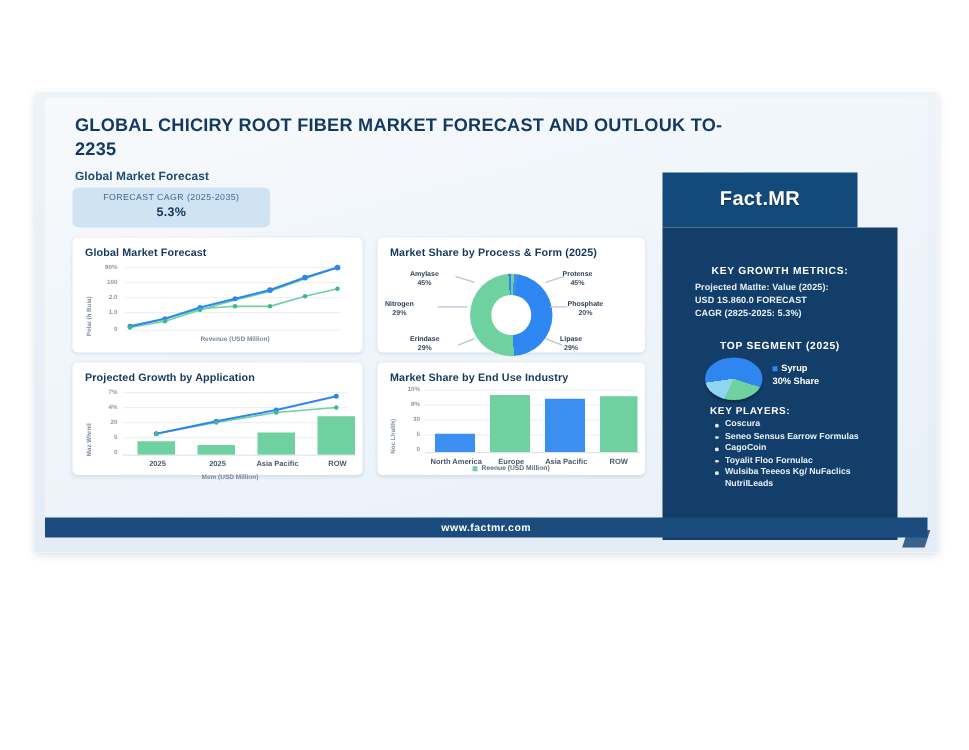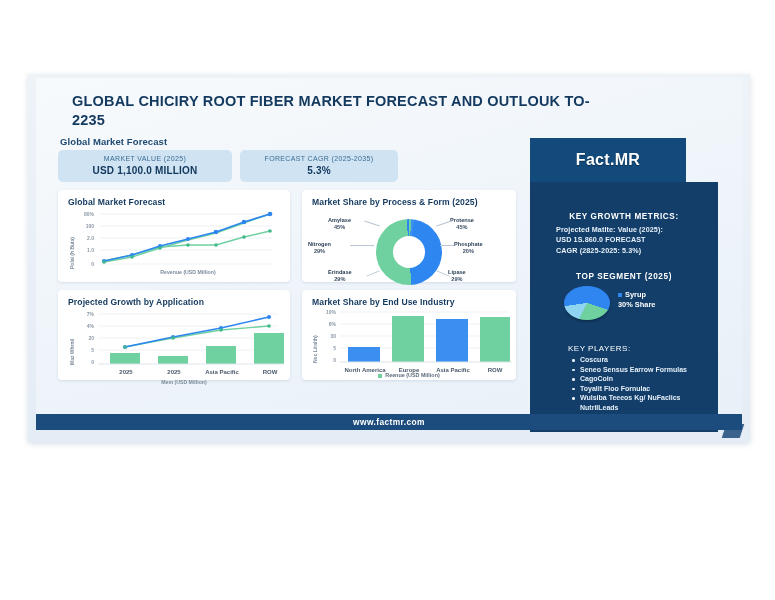--- a/index.html
+++ b/index.html
@@ -20,21 +20,21 @@
     background:linear-gradient(165deg,#f7fafc 0%,#eef4fa 55%,#e8f0f8 100%);
   }
   
   .fold{
     position:absolute;right:0px;bottom:-8px;width:18px;height:14px;
     background:#1d4a7a;transform:skewX(-18deg);opacity:.85;
   }
 
   
   .title{
-    position:absolute;left:36px;top:14px;width:520px;
+    position:absolute;left:24px;top:14px;width:520px;
     font-size:14.5px;font-weight:bold;line-height:1.28;
     color:#13395f;letter-spacing:.2px;
   }
   .sub-label{
     position:absolute;left:24px;top:58px;
     font-size:9.5px;font-weight:bold;color:#1f4a72;letter-spacing:.1px;
   }
 
   .kpis{position:absolute;left:22px;top:72px;display:flex;gap:8px;}
   .kpi{
@@ -74,22 +74,22 @@
   }
   .rp-body{
     font-size:7.2px;font-weight:bold;line-height:1.45;color:#e8f1fa;
     margin:4px 0 0 10px;letter-spacing:.1px;
   }
   .rp-h2{
     font-size:8.2px;font-weight:bold;letter-spacing:.6px;color:#ffffff;
     text-align:center;margin-top:16px;
   }
   .rp-h3{
-    font-size:8px;font-weight:normal;letter-spacing:.5px;color:#ffffff;
-    margin:20px 0 2px 22px;
+    font-size:8px;font-weight:bold;letter-spacing:.5px;color:#ffffff;
+    margin:0 0 2px 22px;
   }
   .players{margin:0;padding-left:26px;list-style:none;}
   .players li{
     font-size:7px;font-weight:bold;line-height:1.35;color:#e6eff9;
     position:relative;padding-left:8px;
   }
   .players li::before{
     content:"";position:absolute;left:0;top:4px;width:2.5px;height:2.5px;
     border-radius:50%;background:#e6eff9;
   }
@@ -172,24 +172,20 @@
 <div class="stage">
   <div class="poster-shadow"></div>
 
   <div class="poster">
     <div class="fold"></div>
 
     <div class="title">GLOBAL CHICIRY ROOT FIBER MARKET FORECAST AND OUTLOUK TO-2235</div>
     <div class="sub-label">Global Market Forecast</div>
 
     <div class="kpis">
-      <div class="kpi k1">
-        <div class="cap">MARKET VALUE (2025)</div>
-        <div class="val">USD 1,100.0 MILLION</div>
-      </div>
       <div class="kpi k3">
         <div class="cap">FORECAST CAGR (2025-2035)</div>
         <div class="val">5.3%</div>
       </div>
     </div>
 
     <div class="brand">
       <span>Fact.MR</span>
     </div>
 

